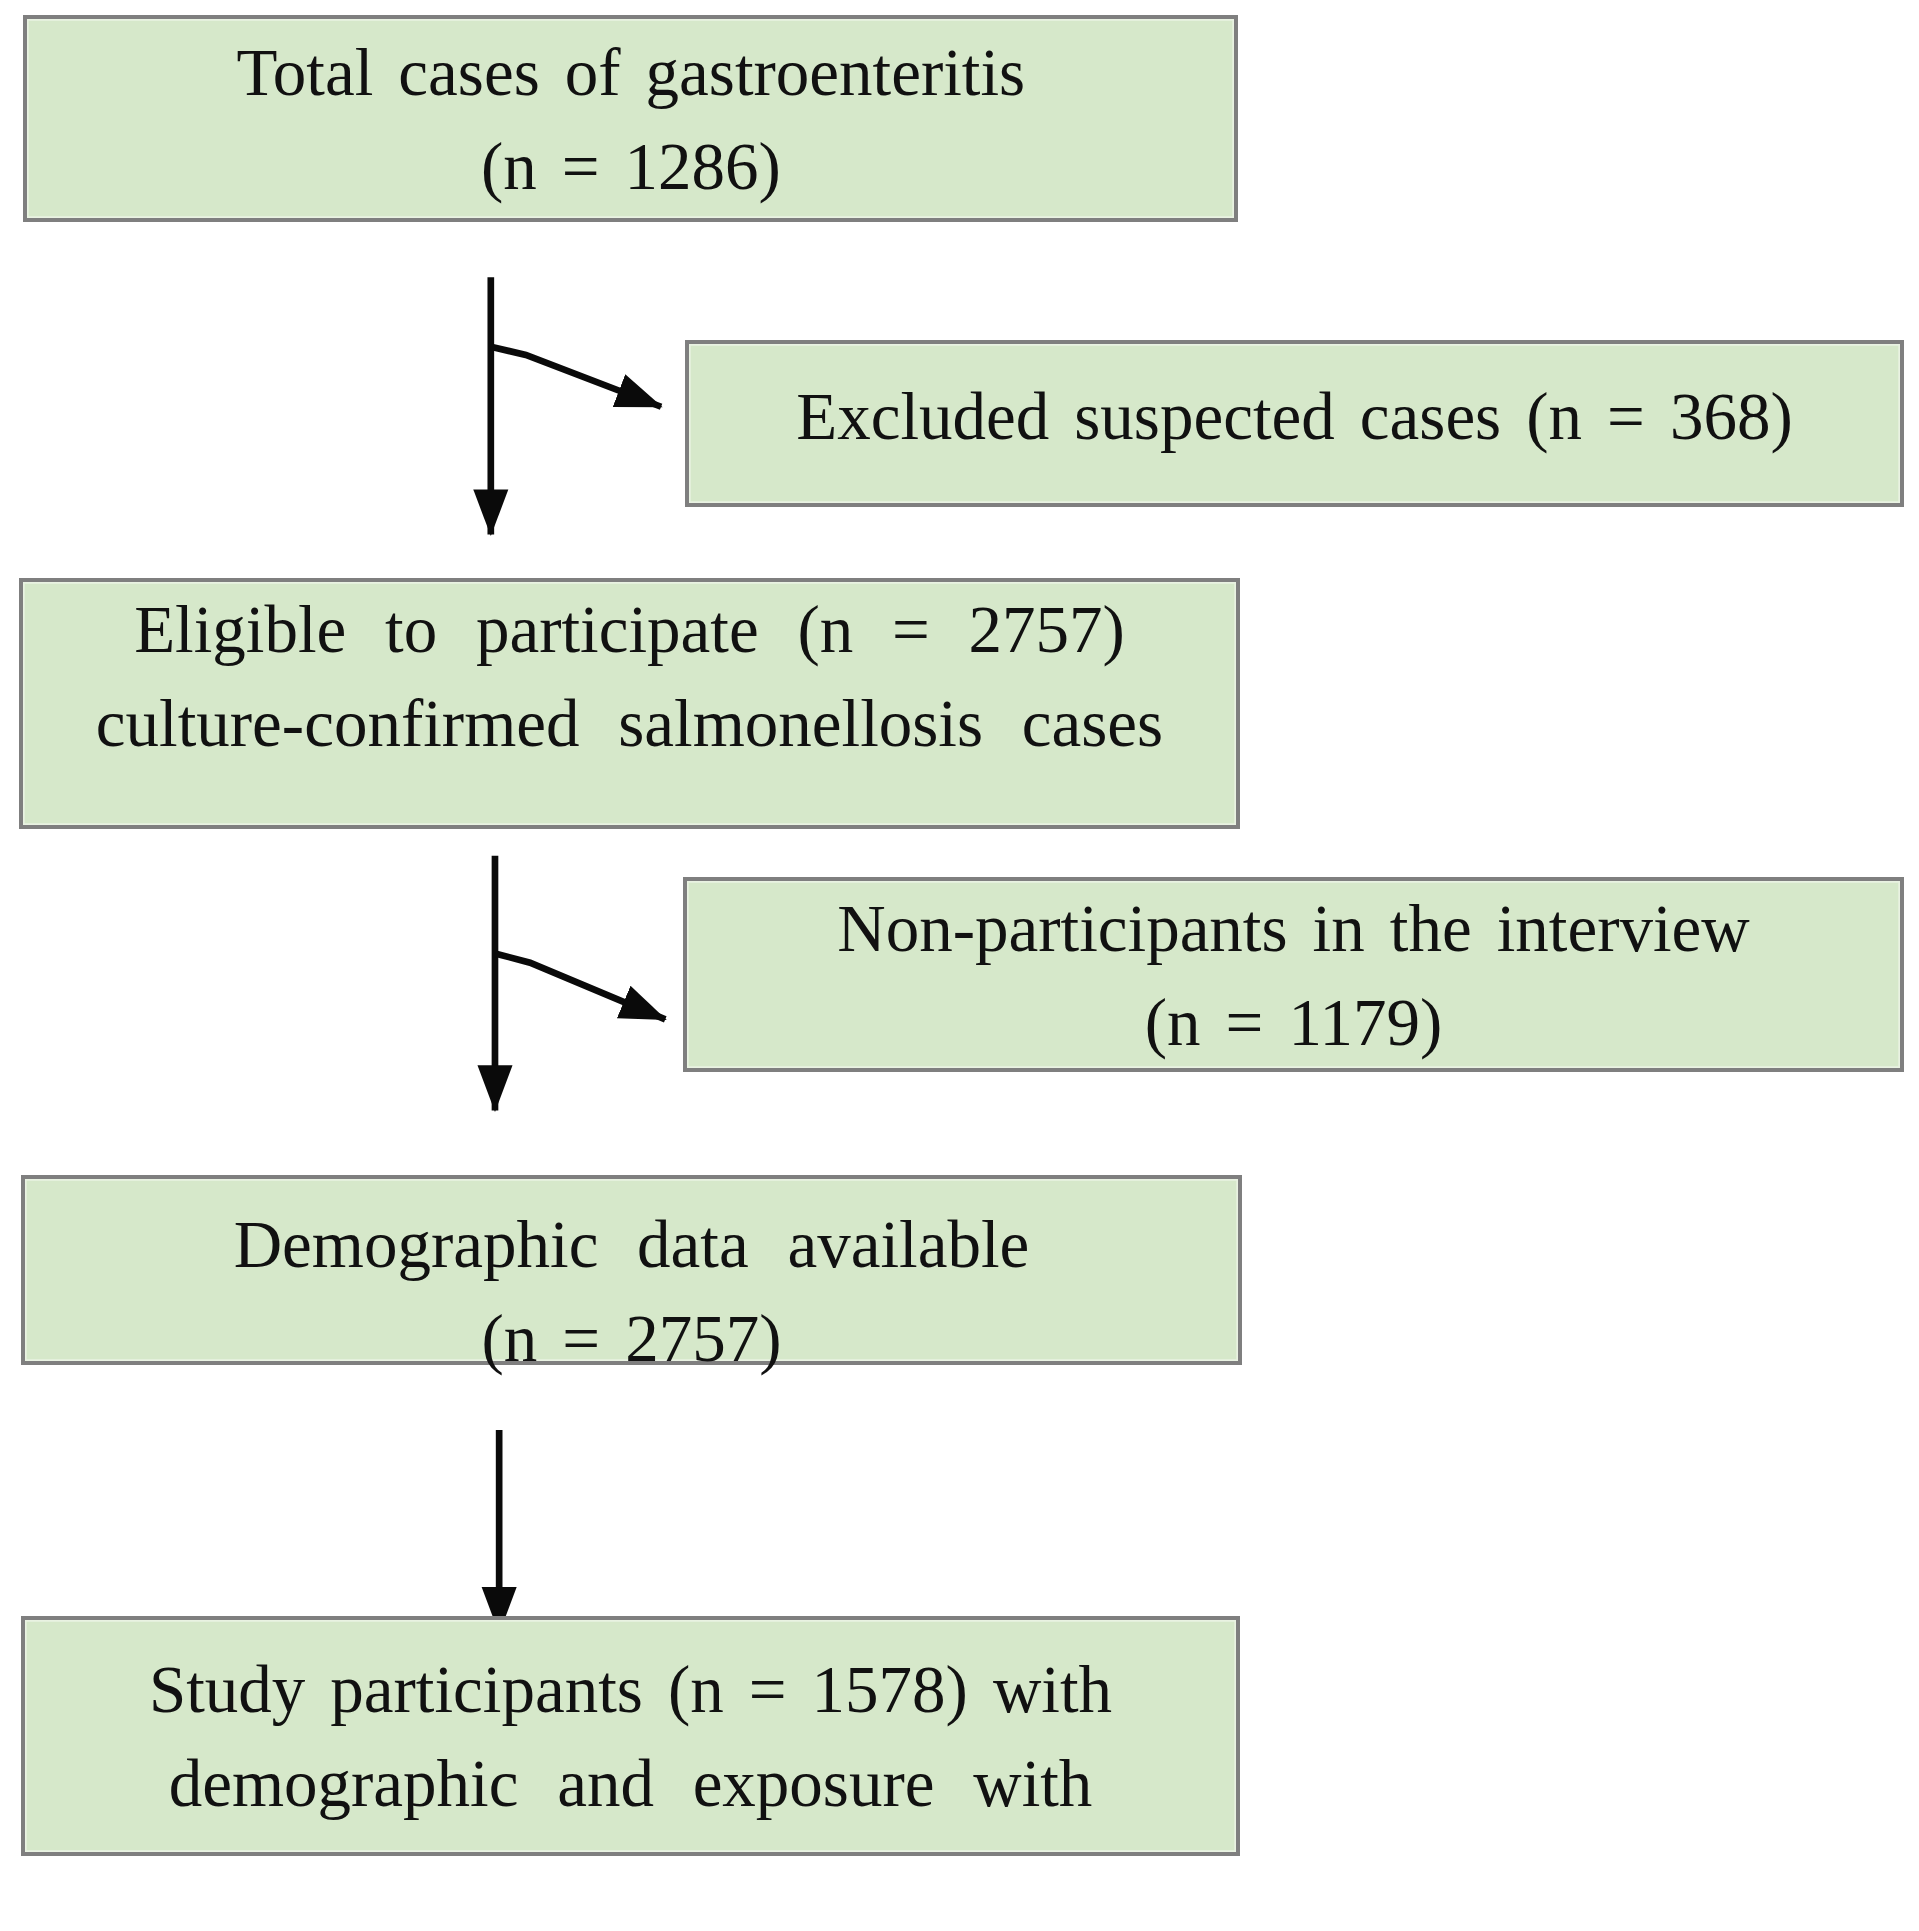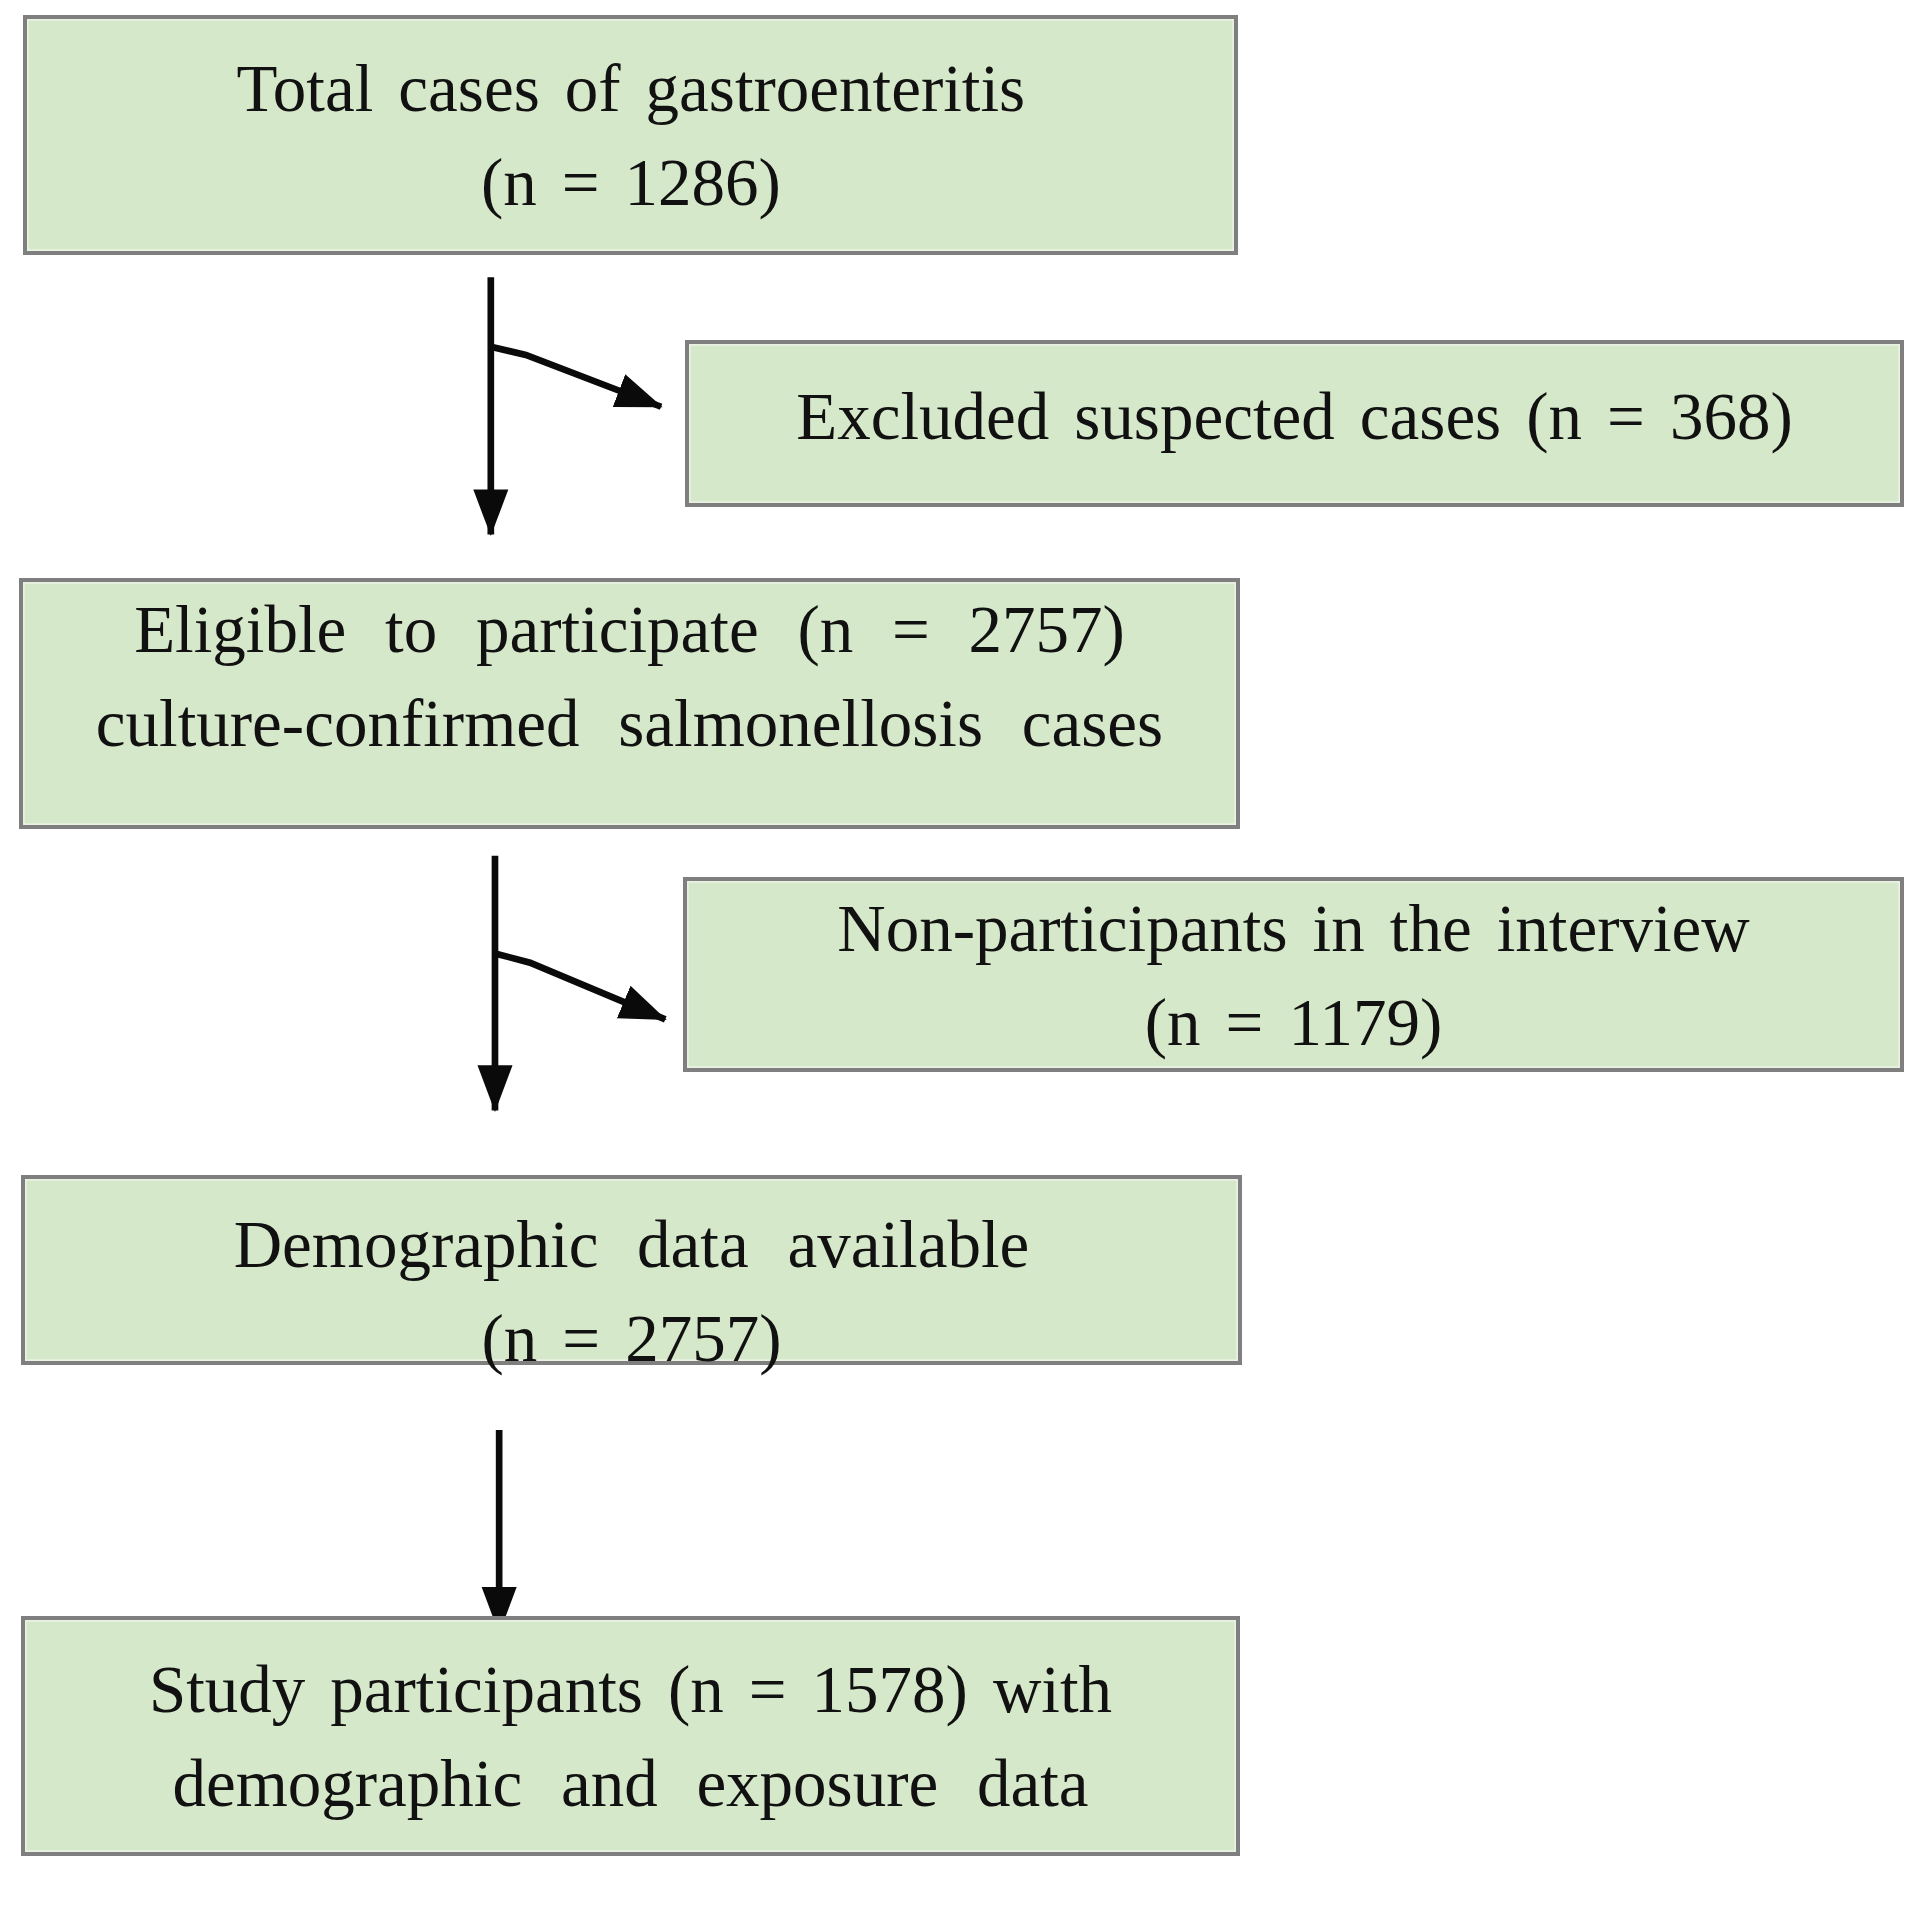--- a/index.html
+++ b/index.html
@@ -31,21 +31,21 @@
     line-height: 94px;
     word-spacing: 8.3px;
     letter-spacing: 0px;
   }
   .node .line {
     width: 100%;
     white-space: nowrap;
   }
   .wide { word-spacing: 22px; }
 
-  #box-total        { left: 23.4px;  top: 15px;   width: 1215px; height: 240px; align-items: center; }
+  #box-total        { left: 23.4px;  top: 15px;   width: 1215px; height: 207px; align-items: center; }
   #box-excluded     { left: 685px; top: 340px;  width: 1219px; height: 167px; padding-bottom: 15px; }
   #box-eligible     { left: 19px;  top: 578px;  width: 1221px; height: 251px; justify-content: flex-start; }
   #box-nonpart      { left: 683px; top: 877px; width: 1221px; height: 195px; }
   #box-demographic  { left: 21px;  top: 1175px; width: 1221px; height: 190px; justify-content: flex-start; padding-top: 18.4px; }
   #box-participants { left: 21px;  top: 1616px; width: 1219px; height: 240px; }
 
   #arrow-layer {
     position: absolute;
     left: 0; top: 0;
     width: 1919px;
@@ -90,17 +90,17 @@
     <div class="line">(n = 1179)</div>
   </div>
 
   <div class="node" id="box-demographic">
     <div class="line wide">Demographic data available</div>
     <div class="line">(n = 2757)</div>
   </div>
 
   <div class="node" id="box-participants">
     <div class="line">Study participants (n = 1578) with</div>
-    <div class="line wide">demographic and exposure data</div>
+    <div class="line wide">demographic and exposure with</div>
   </div>
 
 </div>
 
 
 </body></html>

